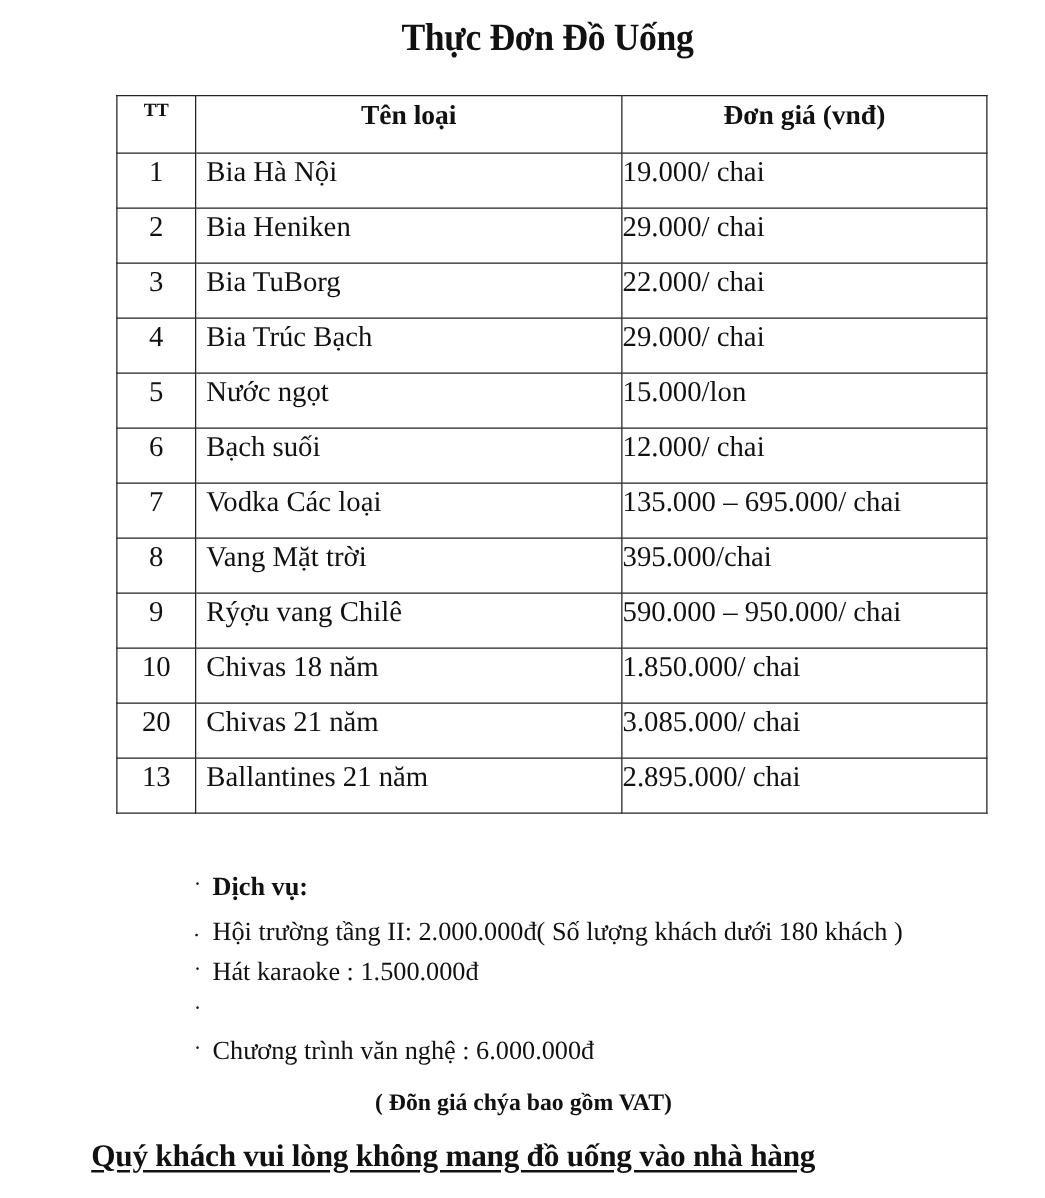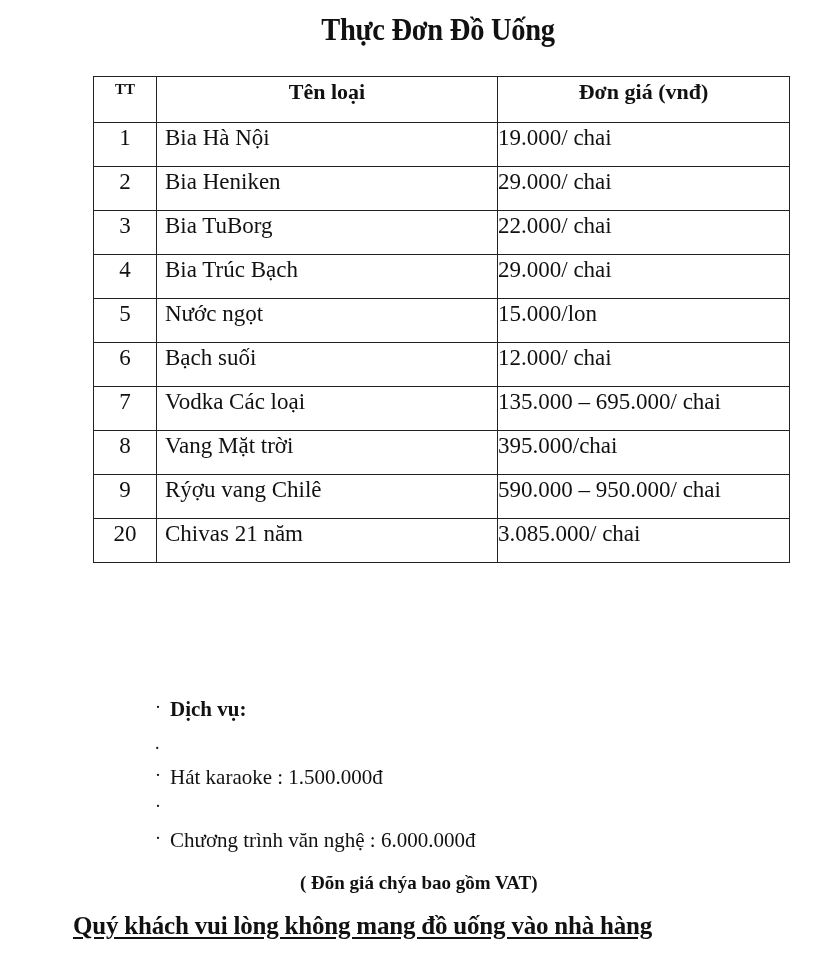--- a/index.html
+++ b/index.html
@@ -107,34 +107,45 @@
       <td class="num">8</td>
       <td class="name">Vang Mặt trời</td>
       <td class="price">395.000/chai</td>
     </tr>
     <tr>
       <td class="num">9</td>
       <td class="name">Rýợu vang Chilê</td>
       <td class="price">590.000 – 950.000/ chai</td>
     </tr>
     <tr>
+      <td class="num">10</td>
+      <td class="name">Chivas 18 năm</td>
+      <td class="price">1.850.000/ chai</td>
+    </tr>
+    <tr>
       <td class="num">20</td>
       <td class="name">Chivas 21 năm</td>
       <td class="price">3.085.000/ chai</td>
+    </tr>
+    <tr>
+      <td class="num">13</td>
+      <td class="name">Ballantines 21 năm</td>
+      <td class="price">2.895.000/ chai</td>
     </tr>
   </tbody>
 </table>
 
 <div class="services">
   <div class="svc-row first">
     <span class="bullet">·</span>
     <span class="svc-text svc-head">Dịch vụ:</span>
   </div>
   <div class="svc-row">
     <span class="bullet">.</span>
+    <span class="svc-text">Hội trường tầng II: 2.000.000đ( Số lượng khách dưới 180 khách )</span>
   </div>
   <div class="svc-row">
     <span class="bullet">·</span>
     <span class="svc-text">Hát karaoke : 1.500.000đ</span>
   </div>
   <div class="svc-row">
     <span class="bullet">·</span>
   </div>
   <div class="svc-row">
     <span class="bullet">·</span>

